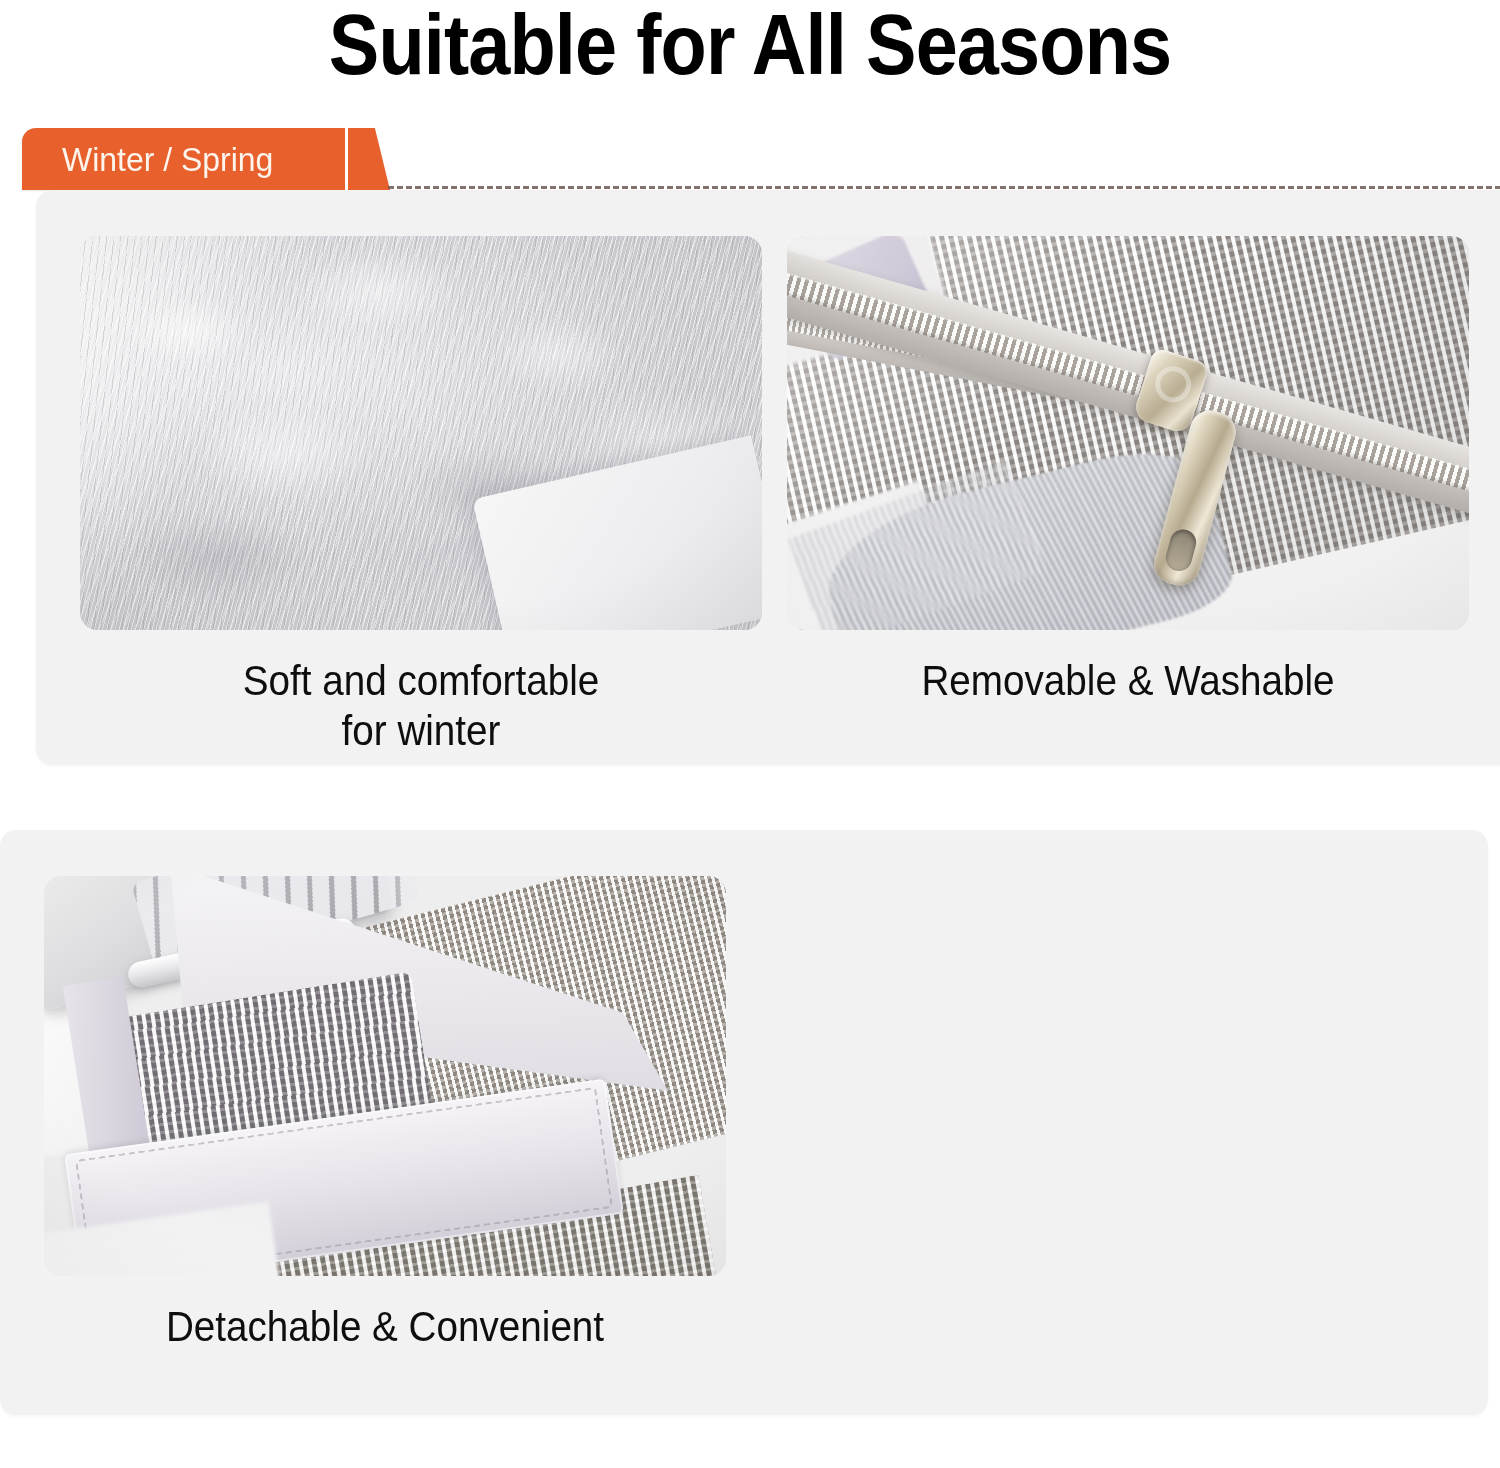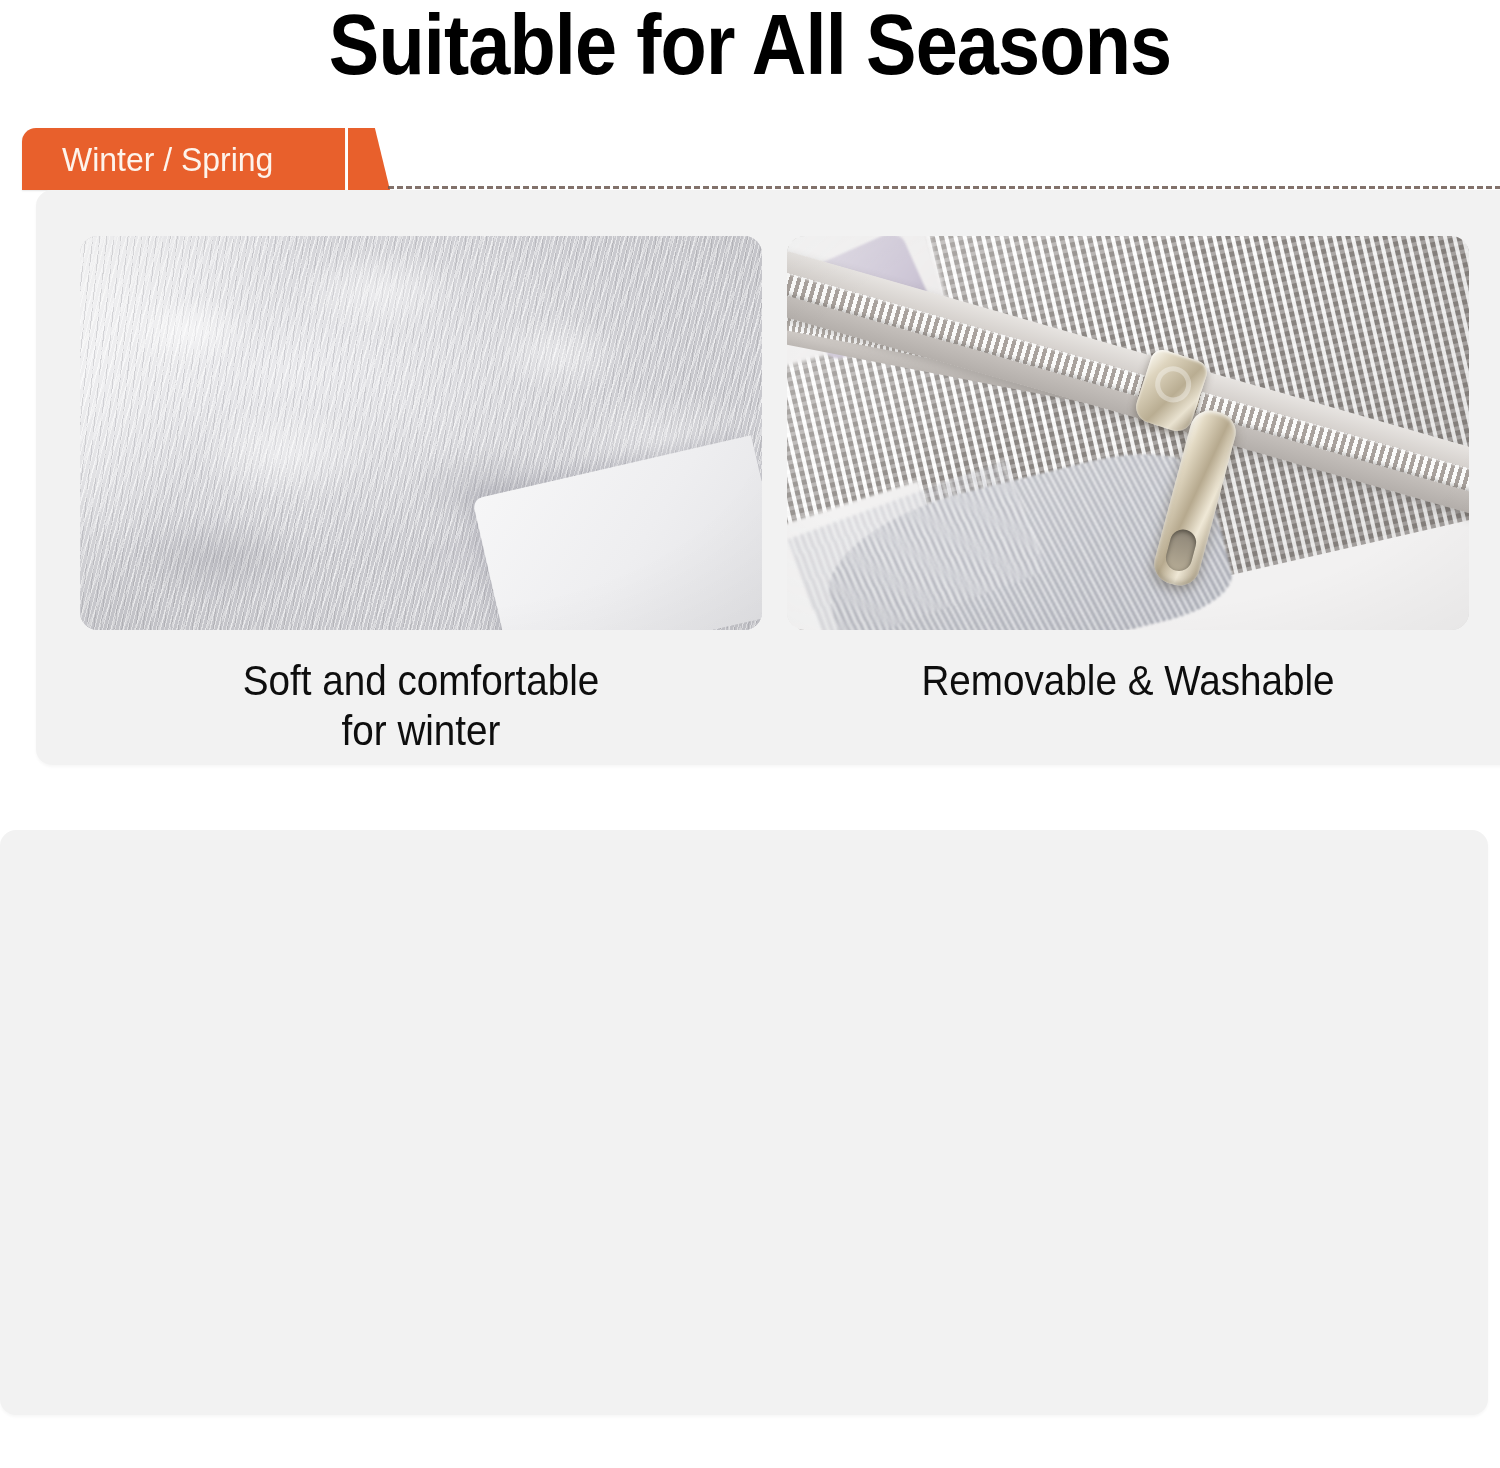--- a/index.html
+++ b/index.html
@@ -615,18 +615,39 @@
     </div>
   </div>
 
   <div class="section section-2">
 
 
     <div class="panel panel-2">
       <div class="cards">
 
 
+        <div class="card">
+          <div class="photo photo-s2">
+            <div class="det">
+              <div class="det-mesh-bg"></div>
+              <div class="det-mesh-bottom"></div>
+              <div class="det-white-l"></div>
+              <div class="det-frame"></div>
+              <div class="det-frame-ribs"></div>
+              <div class="det-rod"></div>
+              <div class="det-strap"></div>
+              <div class="det-pocket"></div>
+              <div class="det-pocket-hem"></div>
+              <div class="det-strap-b"></div>
+              <div class="det-white-b"></div>
+            </div>
+            <div class="photo-vig"></div>
+          </div>
+          <div class="caption">
+            <span>Detachable &amp; Convenient</span>
+          </div>
+        </div>
 
       </div>
     </div>
   </div>
 
 </div>
 
 </body></html>

